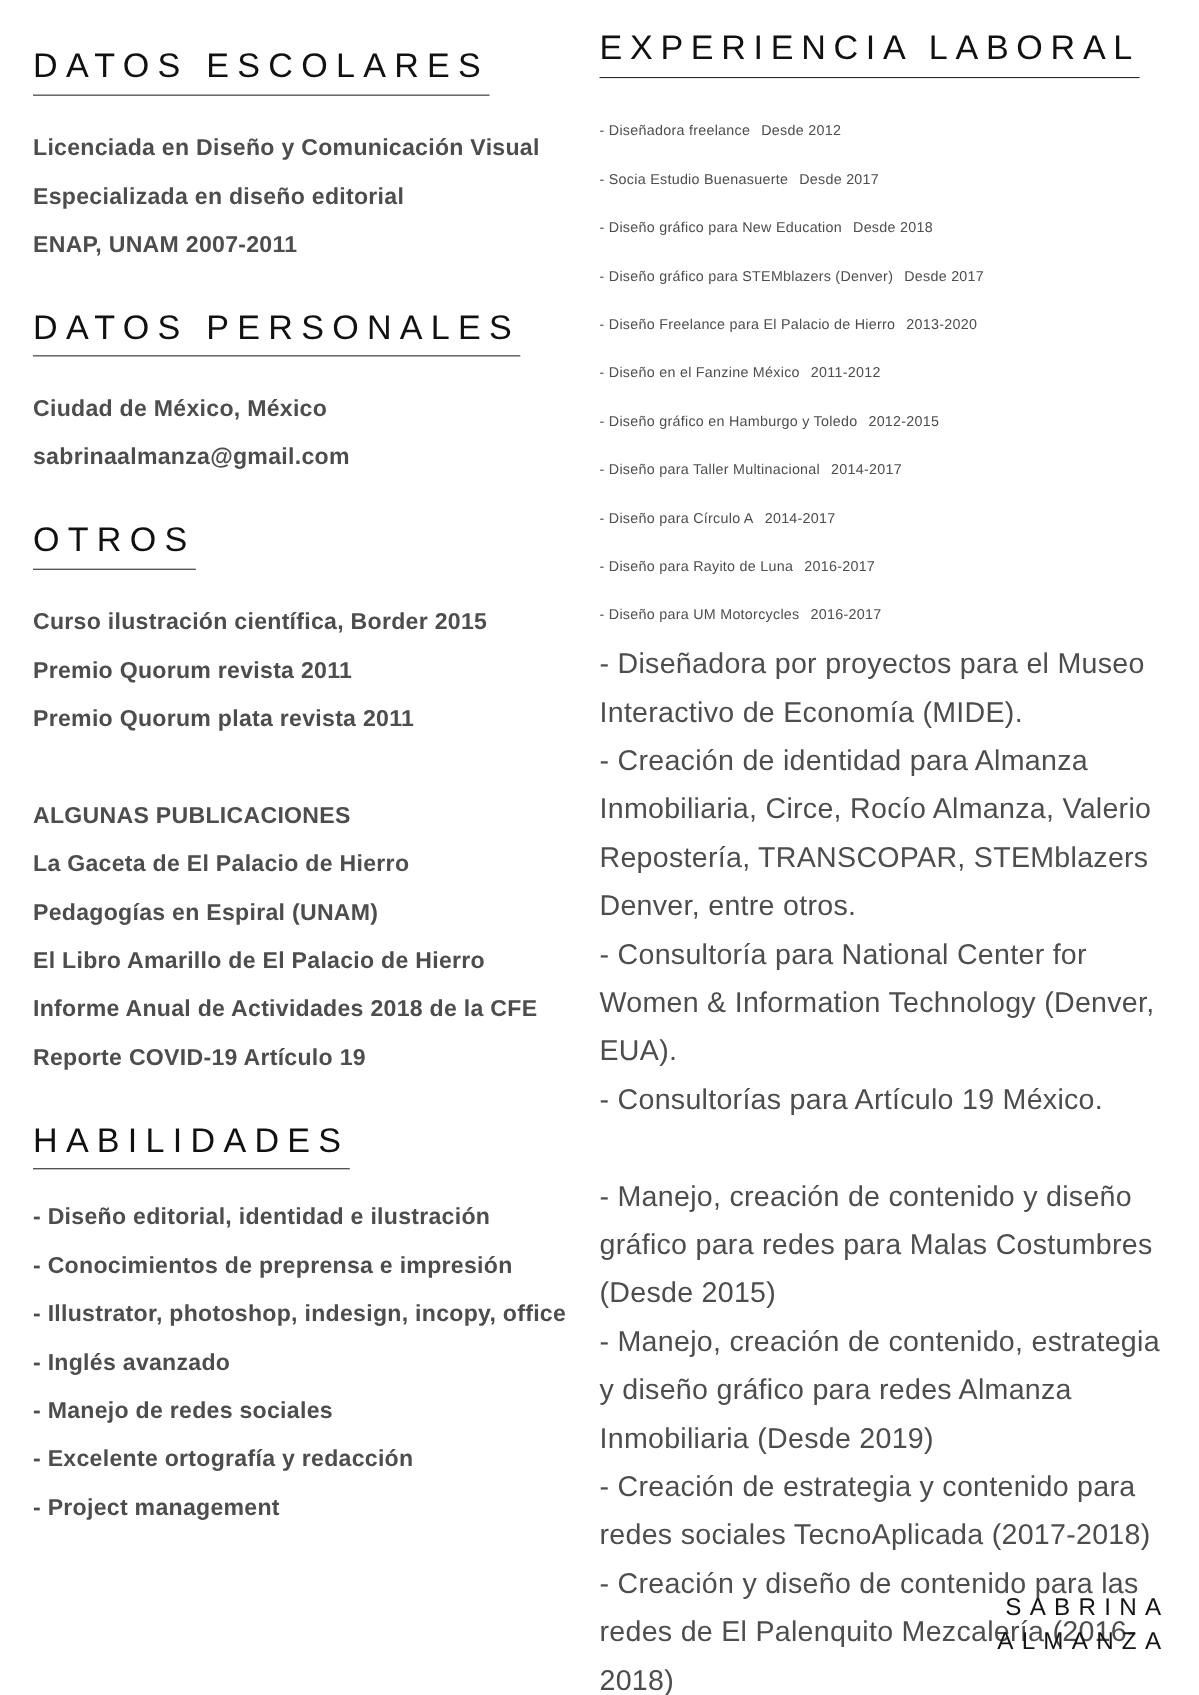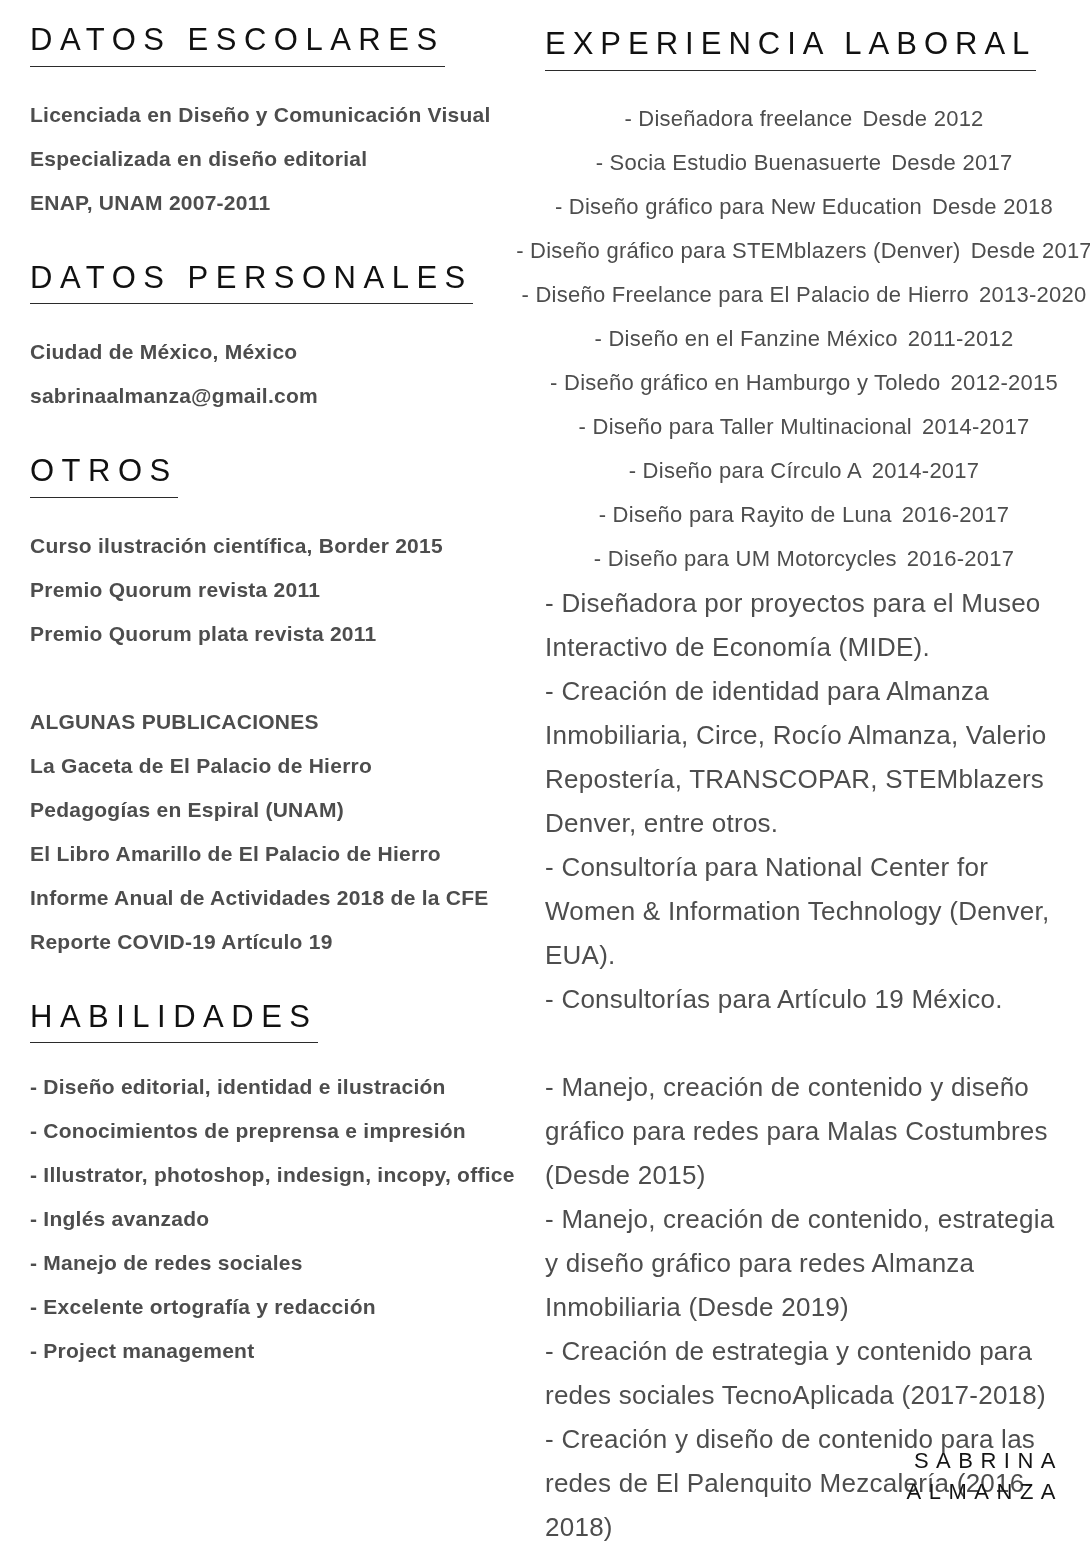--- a/index.html
+++ b/index.html
@@ -18,21 +18,21 @@
   .page {
     width: 1090px;
     height: 1541px;
     position: relative;
     box-sizing: border-box;
     display: flex;
     flex-direction: row;
   }
   .col-left {
     width: 520px;
-    padding: 24px 0 0 30px;
+    padding: 44px 0 0 30px;
     box-sizing: border-box;
   }
   .col-right {
     width: 570px;
     padding: 28px 27px 12px 25px;
     box-sizing: border-box;
   }
 
   
   .section-head {
@@ -64,23 +64,23 @@
 
   .block { margin-top: 26px; }
   .block-tight { margin-top: 22px; }
 
   .gap-line { height: 44px; }
 
   
   .exp-row {
     display: flex;
     align-items: baseline;
-    justify-content: center;
+    justify-content: flex-start;
     line-height: 44px;
-    font-size: 22px;
+    font-size: 13px;
     color: #4d4d4d;
     letter-spacing: 0.25px;
     white-space: nowrap;
   }
   .exp-row .what { flex: 0 1 auto; padding-right: 10px; }
   .exp-row .when { flex: 0 0 auto; text-align: right; }
 
   .exp-para {
     font-size: 26px;
     color: #4d4d4d;

